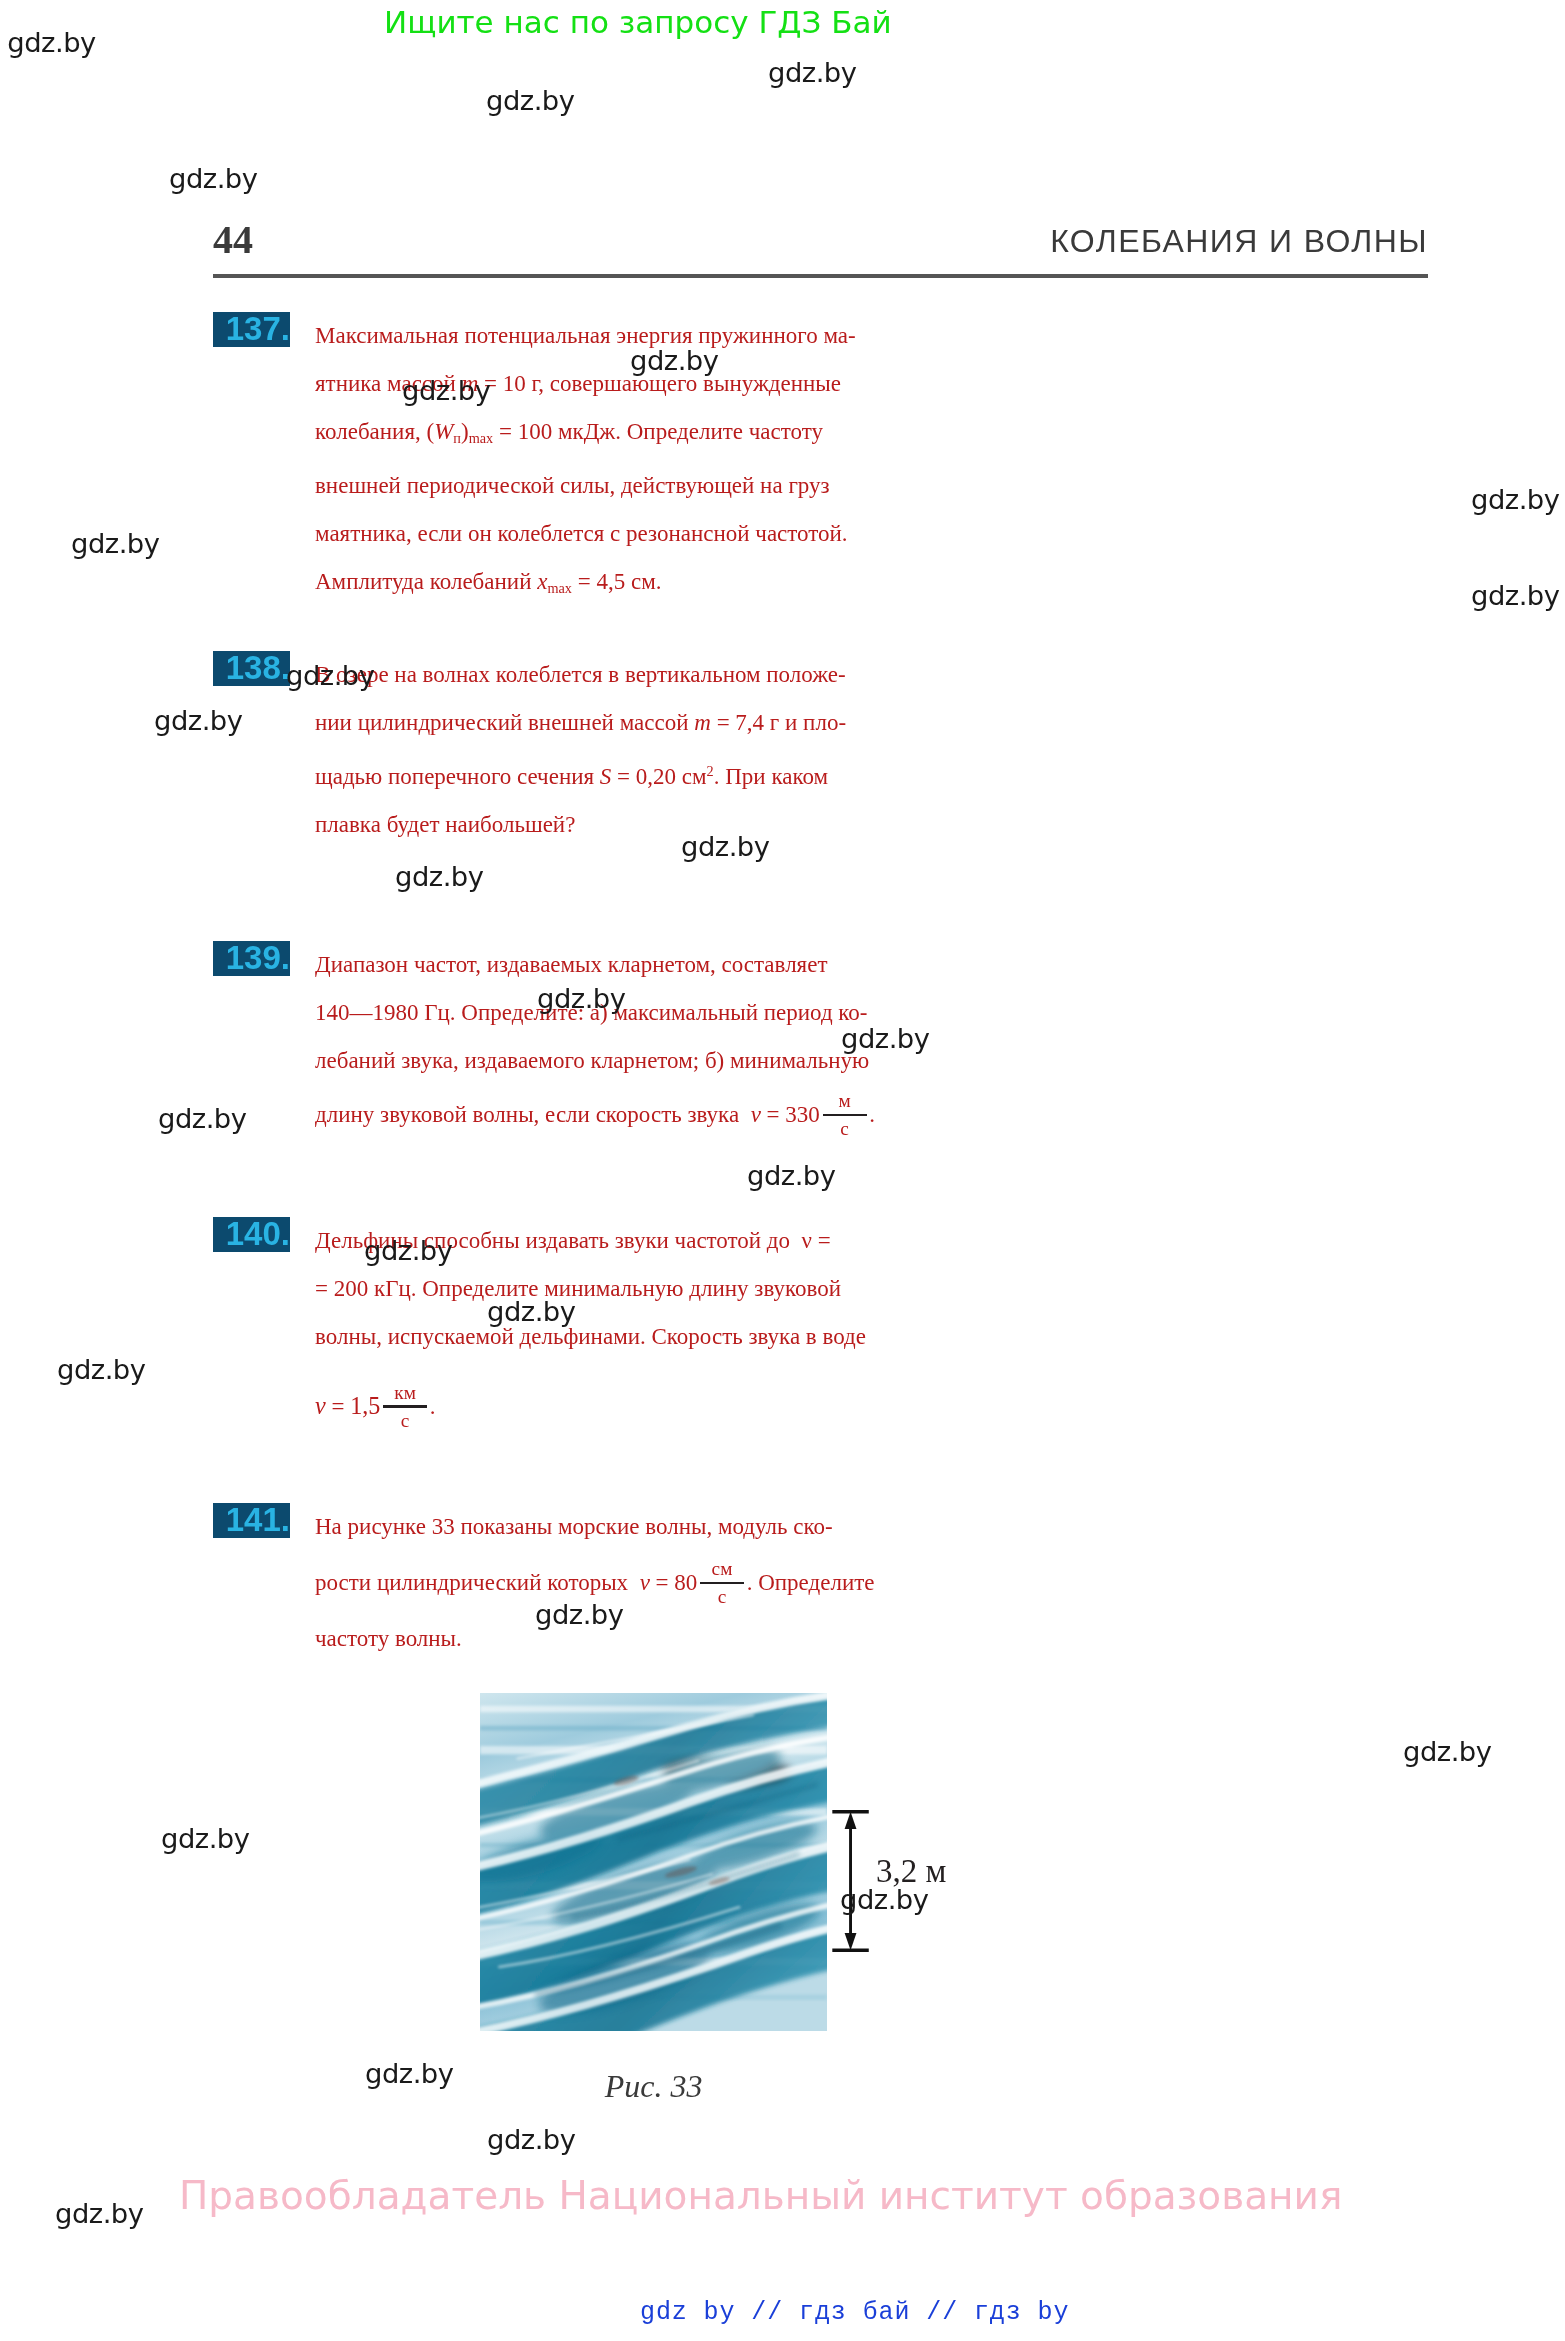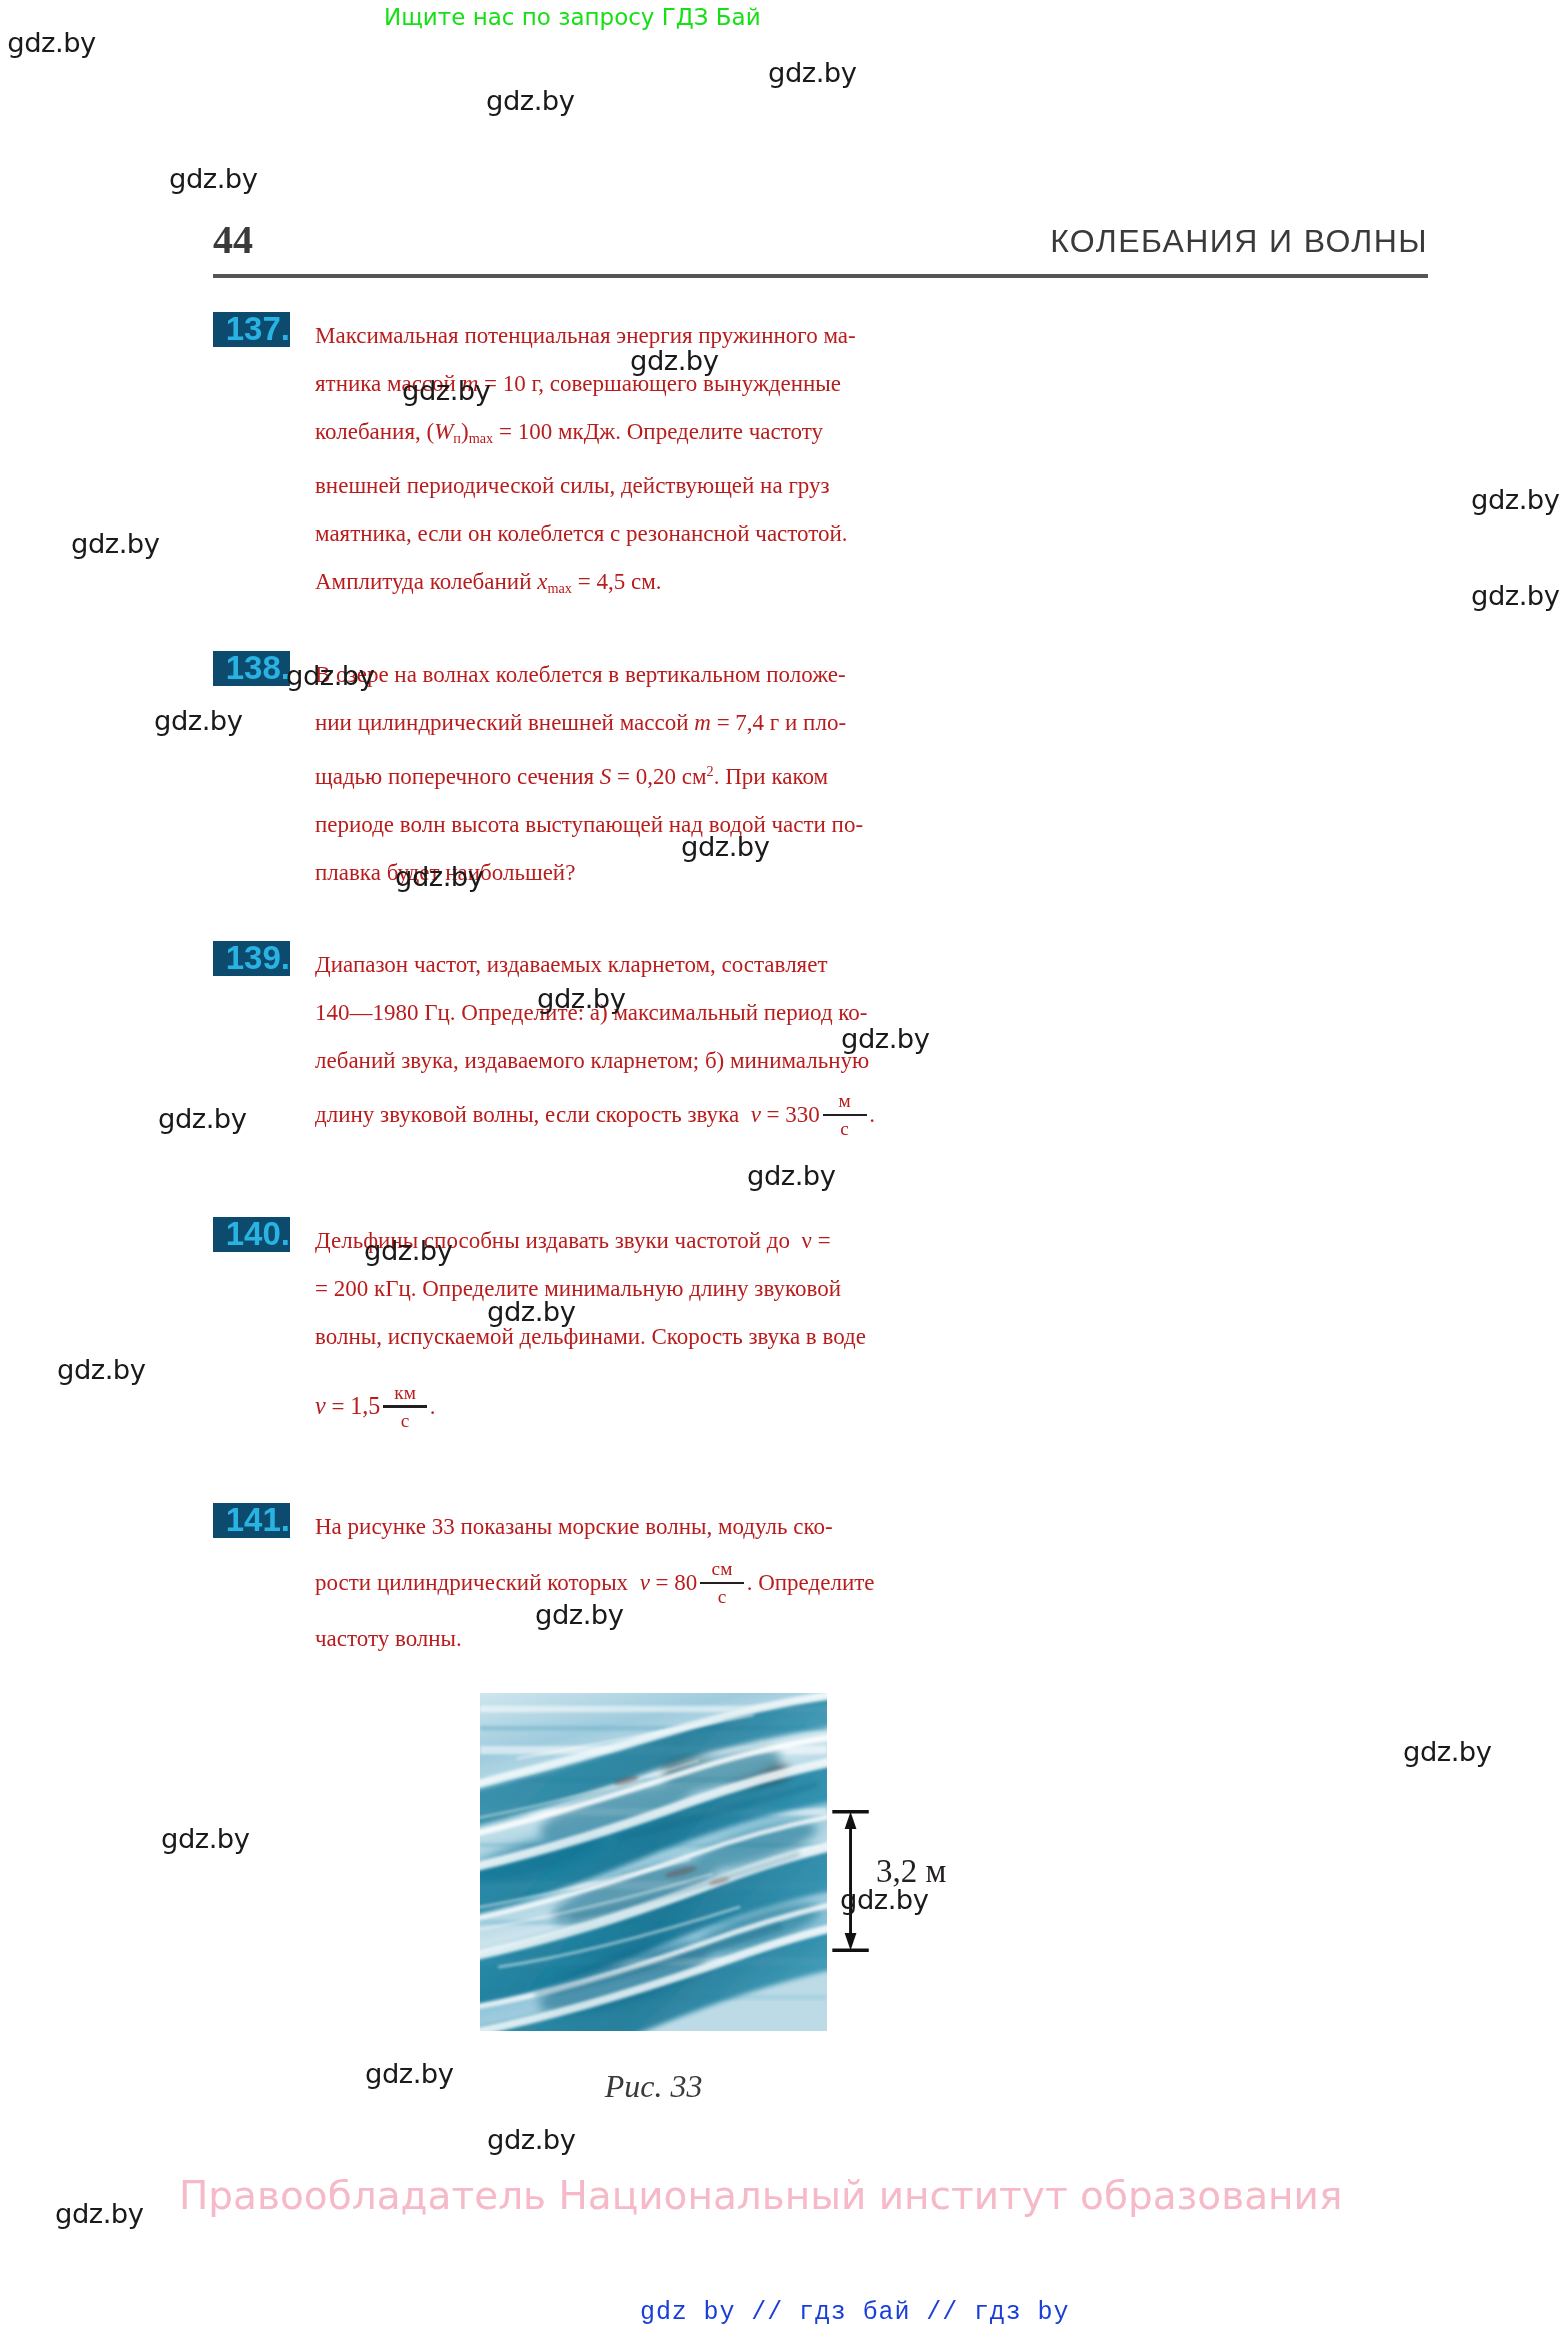--- a/index.html
+++ b/index.html
@@ -23,21 +23,21 @@
     font-size: 27.4px;
     color: #1a1a1a;
     white-space: nowrap;
     letter-spacing: -0.5px;
     z-index: 40;
     pointer-events: none;
   }
   .wm-green {
     position: absolute;
     font-family: "DejaVu Sans", sans-serif;
-    font-size: 23px;
+    font-size: 31px;
     color: #14e014;
     white-space: nowrap;
     z-index: 45;
   }
   .wm-footer {
     position: absolute;
     font-family: Liberation Mono, monospace;
     font-size: 25px;
     color: #1a3fd8;
     white-space: nowrap;
@@ -262,21 +262,20 @@
       <span class="num">7,4</span>
       <span>г</span>
       <span>и пло-</span>
     </span>
     <span class="line">
       <span>щадью поперечного сечения</span>
       <i class="math">S</i> =
       <span class="num">0,20</span>
       <span>см</span><sup class="sm">2</sup><span>. При каком</span>
     </span>
-    <span class="line">периоде волн высота выступающей над водой части по-</span>
     <span class="line">плавка будет наибольшей?</span>
   </div>
 </div>
 
 <div class="problem" style="top:941px;">
   <div class="pnum">139.</div>
   <div class="ptext">
     <span class="line">Диапазон частот, издаваемых кларнетом, составляет</span>
     <span class="line">140—1980 Гц. Определите: а) максимальный период ко-</span>
     <span class="line">лебаний звука, издаваемого кларнетом; б) минимальную</span>

